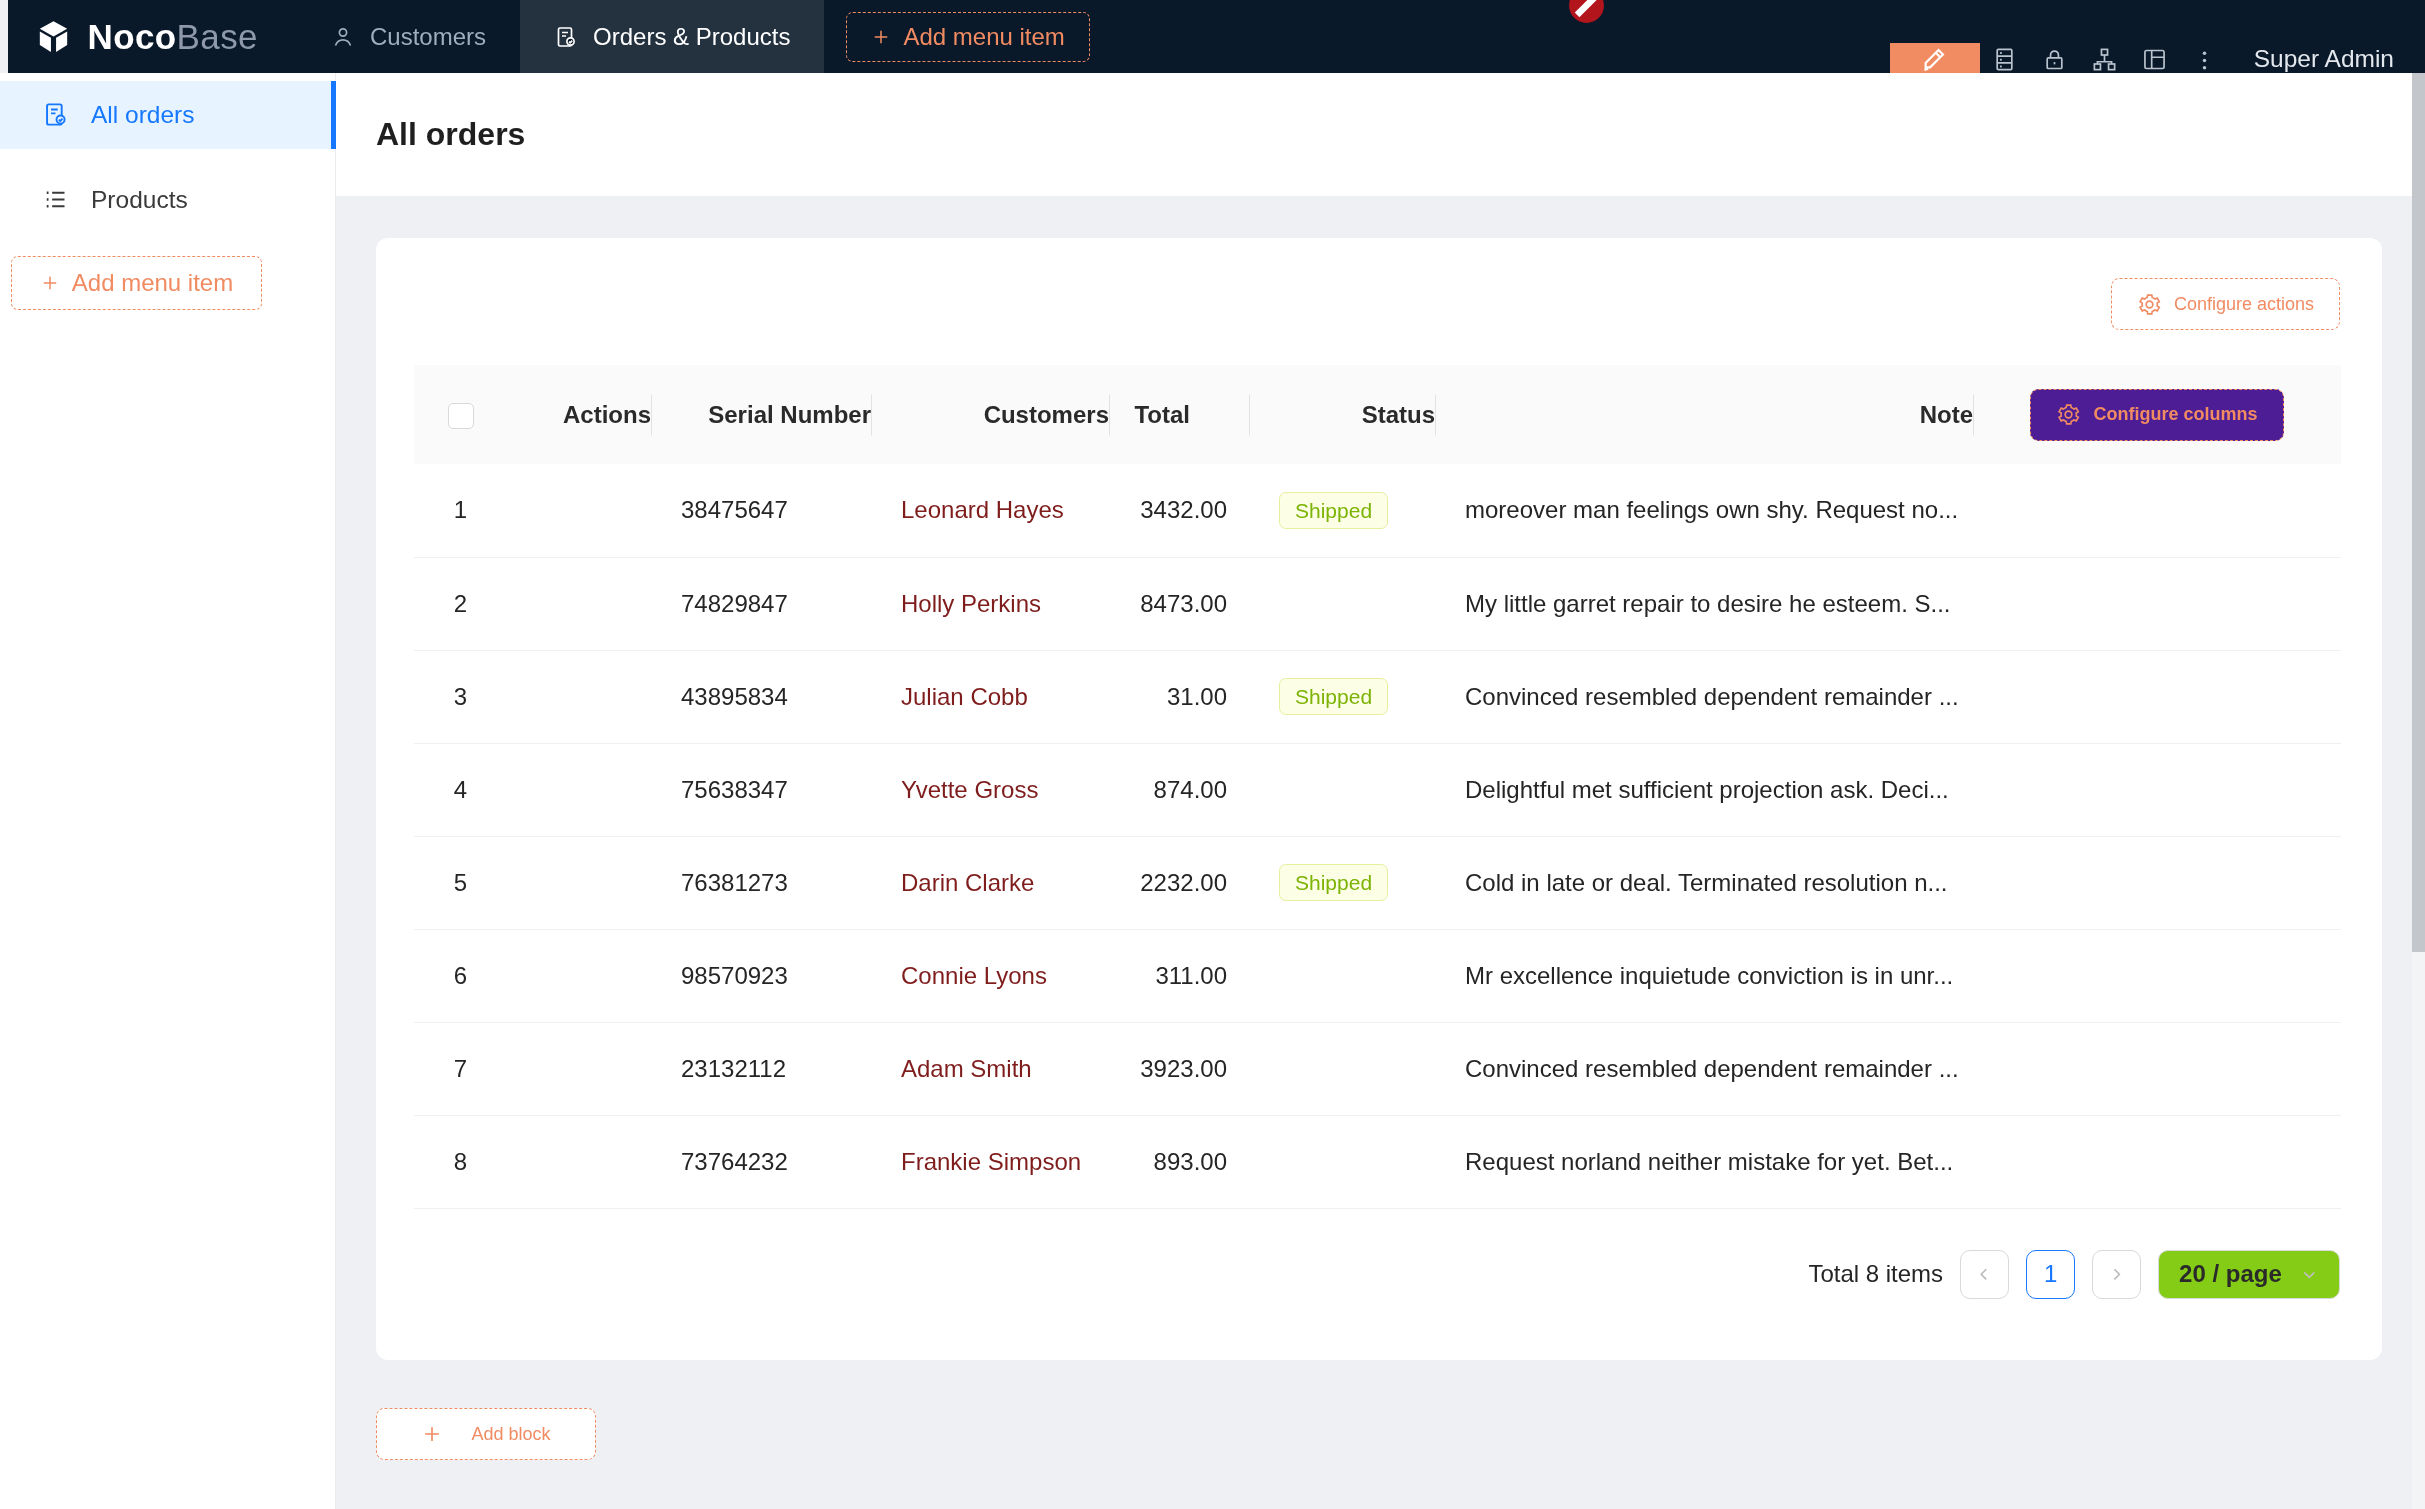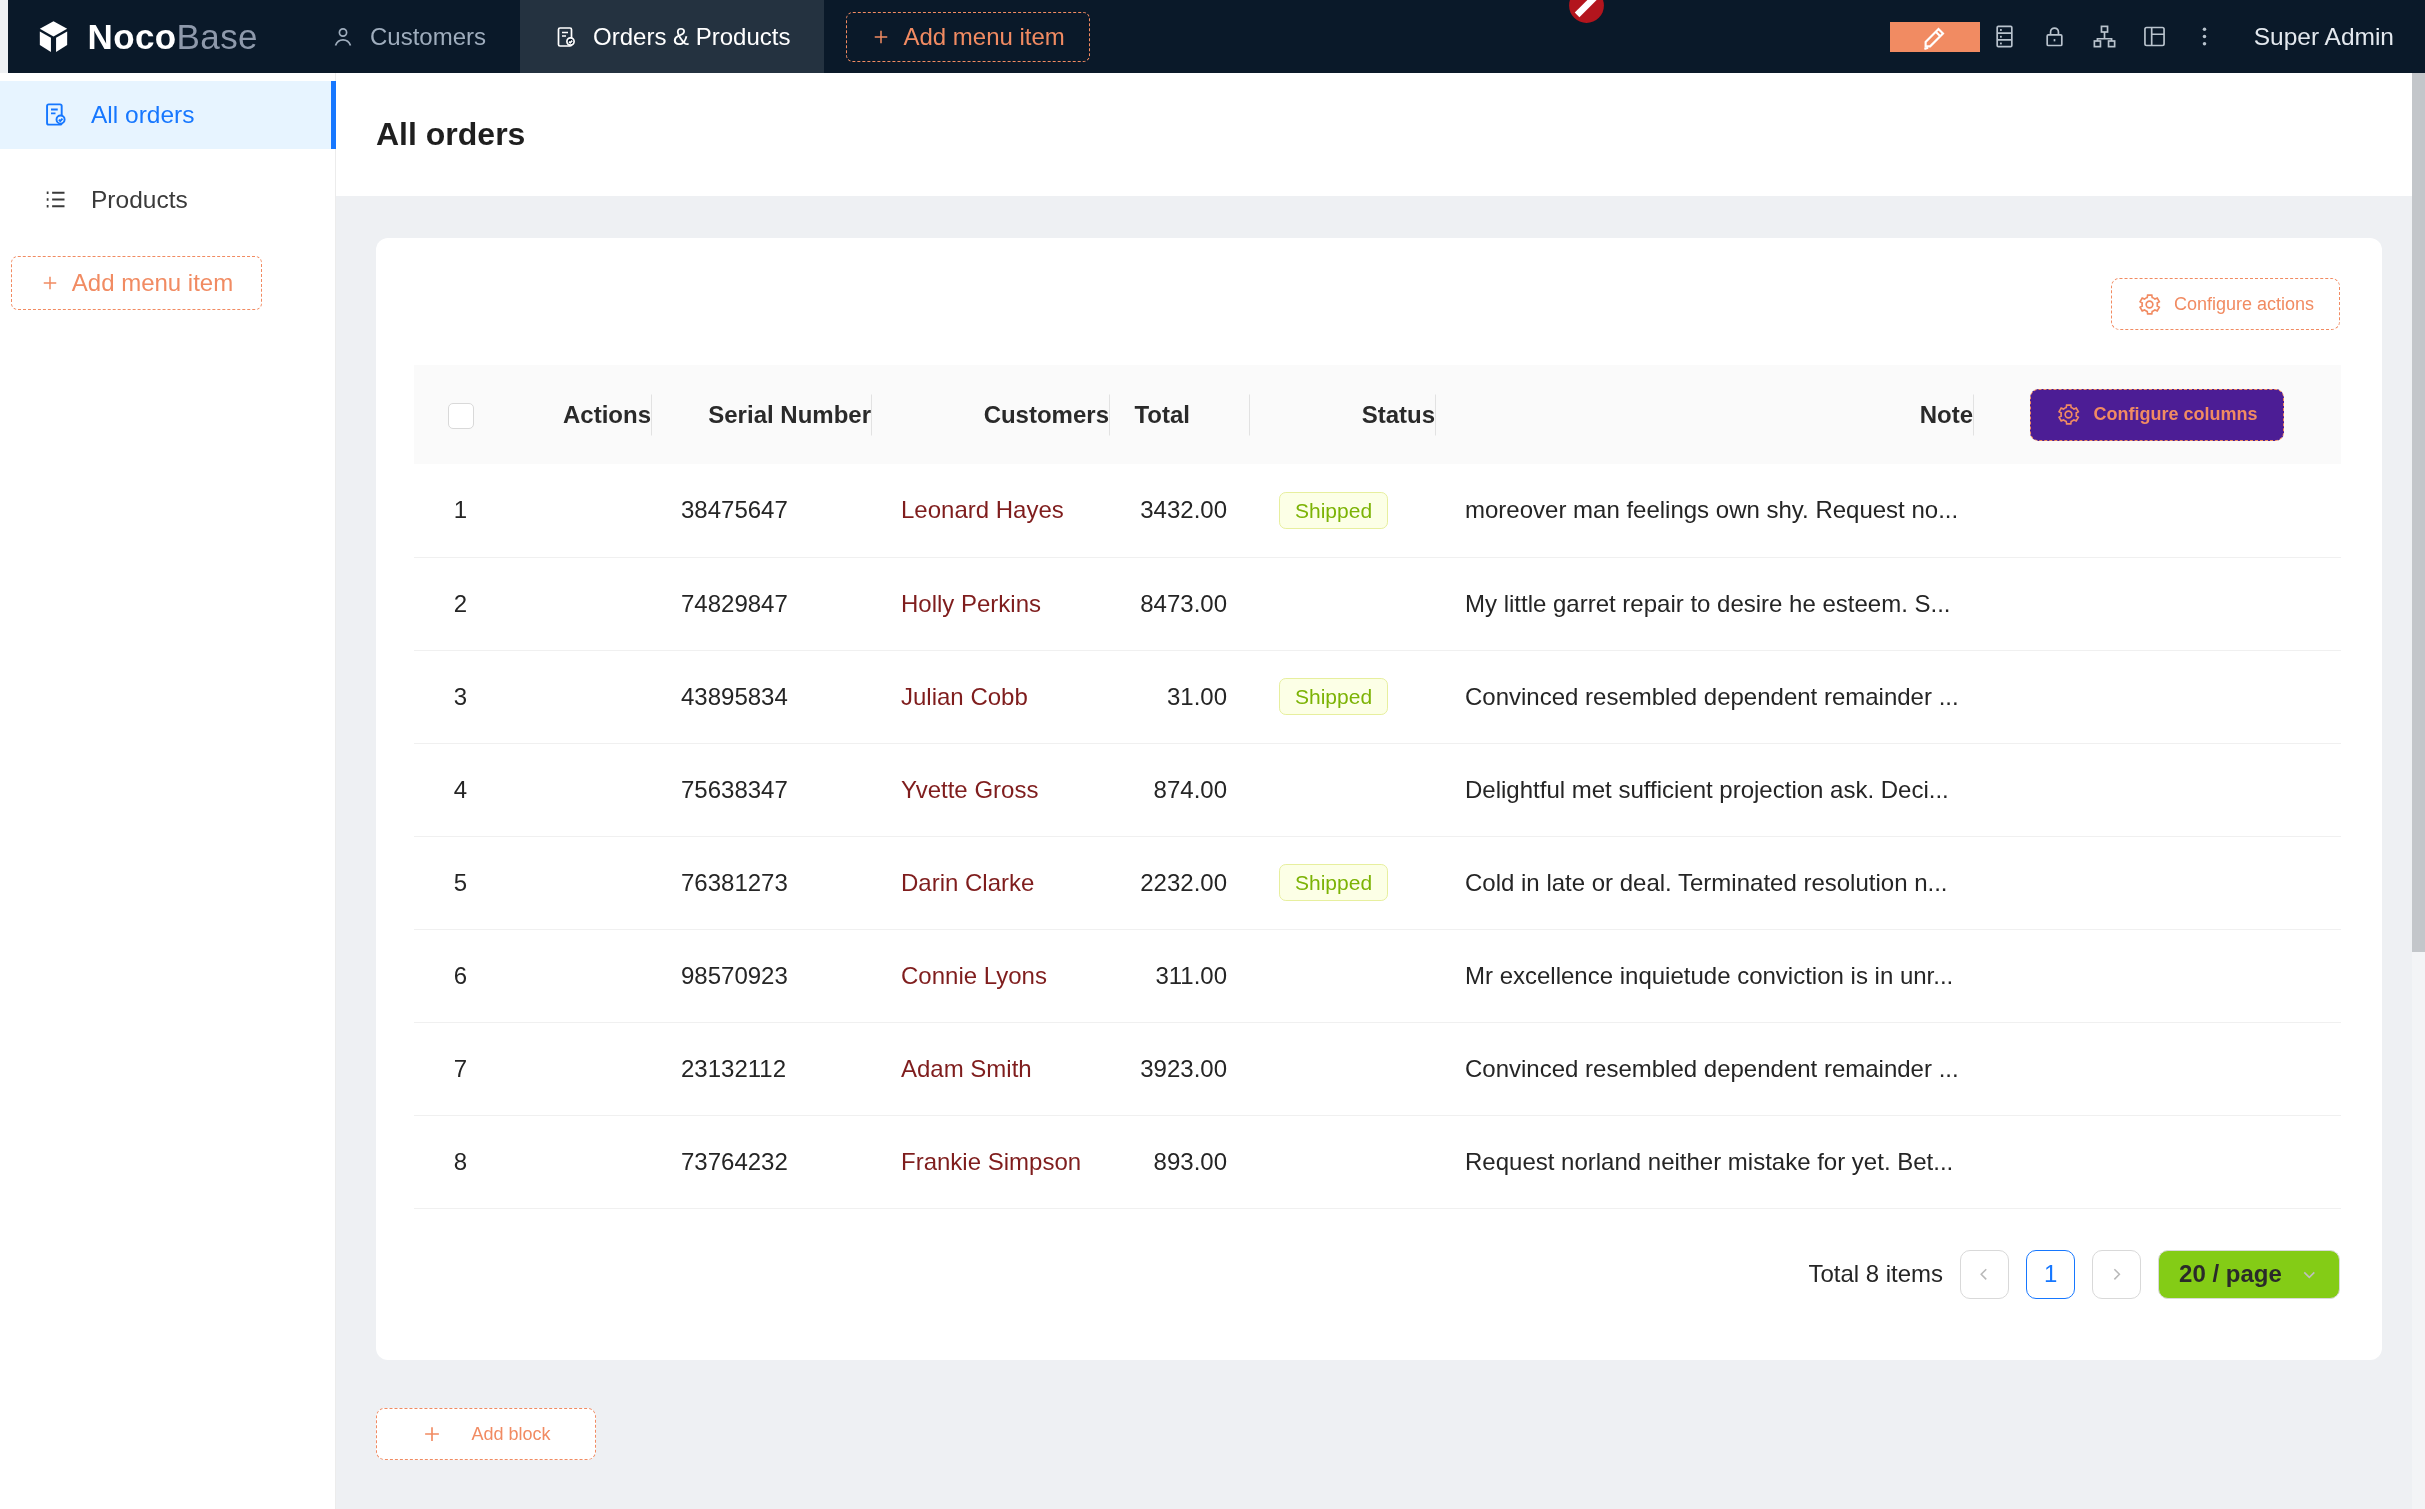--- a/index.html
+++ b/index.html
@@ -12,21 +12,21 @@
   .logo{display:flex;align-items:center;gap:13.5px;padding:0 39px 0 25px;}
   .brand{font-size:35px;letter-spacing:0.4px;white-space:nowrap;}
   .brand .b1{color:#ffffff;font-weight:700;}
   .brand .b2{color:#8e99ab;font-weight:400;}
   .nav-tab{display:flex;align-items:center;gap:15px;padding:0 34px;font-size:24px;
            color:#9fadbd;cursor:pointer;white-space:nowrap;}
   .nav-tab.active{background:rgba(255,255,255,.11);color:#ffffff;}
   .hdr-add{align-self:center;margin-left:22px;display:flex;align-items:center;gap:12px;
            border:1.7px dashed #f18b62;border-radius:6.8px;color:#f18b62;font-size:24px;
            padding:10px 24px;cursor:pointer;white-space:nowrap;}
-  .topbar-right{margin-left:auto;display:flex;align-items:center;}
+  .topbar-right{margin-left:auto;display:flex;align-items:flex-end;}
   .ui-editor{width:90px;display:flex;align-items:center;justify-content:center;
              background:#f18b62;color:#ffffff;cursor:pointer;}
   .hdr-icon{width:50px;display:flex;align-items:center;justify-content:center;
             color:#b9c3cd;cursor:pointer;}
   .hdr-user{display:flex;align-items:center;font-size:24.5px;color:#e3e8ee;
             padding:0 32px 0 24px;cursor:pointer;white-space:nowrap;}
   .cursor-na{position:absolute;left:1558px;top:-15px;width:41px;height:41px;z-index:9;}
 
   
   .sidebar{position:absolute;left:0;top:73px;bottom:0;width:336px;background:#ffffff;

